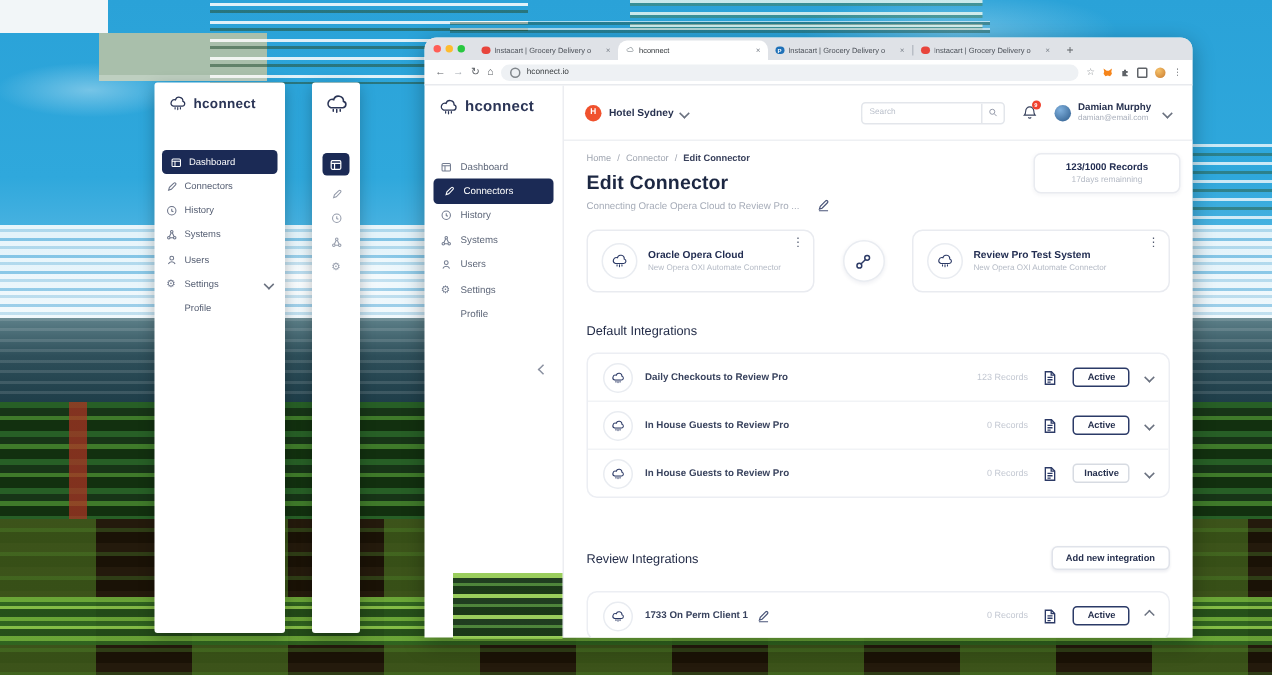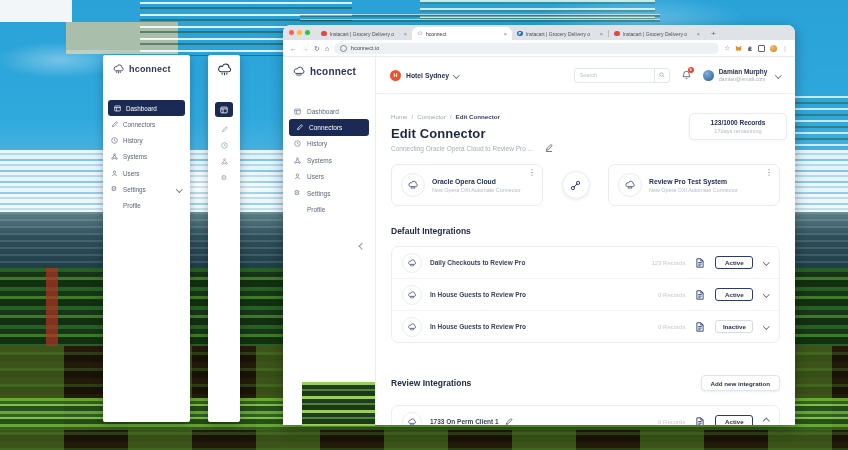--- a/index.html
+++ b/index.html
@@ -103,21 +103,21 @@
   
   .appbody{position:relative;height:369px;display:flex;}
   .sbar{width:92px;border-right:1px solid #ecedf1;flex:none;}
   .smenu{margin-top:26px;}
   .sitem{display:flex;align-items:center;height:16.4px;padding-left:10px;color:#5d6678;font-size:6.5px;}
   .sitem .mic{width:8px;margin-right:6px;display:flex;justify-content:center;color:#737c90;}
   .sitem.active{background:#1b2a55;color:#fff;border-radius:3px;margin:0 6px;padding-left:6px;}
   .sitem.active .mic{color:#fff;}
   .sitem.profile{padding-left:24px;}
   .collapse{position:absolute;left:77px;top:187px;color:#8a90a0;}
-  .amain{flex:1;display:flex;flex-direction:column;min-width:0;gap:11px;}
+  .amain{flex:1;display:flex;flex-direction:column;min-width:0;}
   .ahead{height:36px;border-bottom:1px solid #eef0f3;display:flex;align-items:center;
     padding:0 14px;gap:0;}
   .hotel{display:flex;align-items:center;gap:5px;}
   .hcircle{width:11px;height:11px;border-radius:50%;background:#f0512d;color:#fff;font-size:5.5px;
     font-weight:700;display:flex;align-items:center;justify-content:center;}
   .hname{font-size:6.8px;font-weight:600;color:#27314f;}
   .searchbox{margin-left:auto;width:94px;height:13px;border:1px solid #e3e6eb;border-radius:3px;
     display:flex;align-items:center;overflow:hidden;background:#fff;}
   .searchbox input{border:0;outline:0;flex:1;font-size:5.5px;padding:0 5px;color:#4a5263;
     font-family:"Liberation Sans",sans-serif;min-width:0;}
@@ -153,21 +153,21 @@
   .ccard.dst{width:172px;}
   .icircle{width:22px;height:22px;border-radius:50%;border:1px solid #e9ecf1;display:flex;
     align-items:center;justify-content:center;color:#2c3a66;flex:none;}
   .ctitle{font-size:6.8px;font-weight:700;color:#232e52;}
   .cdesc{font-size:5.4px;color:#b4bac5;margin-top:2px;}
   .kebab{position:absolute;top:4px;right:6px;font-size:8px;color:#525b70;line-height:1;}
   .linkgap{flex:1;display:flex;justify-content:center;}
   .linkcircle{width:26px;height:26px;border-radius:50%;border:1px solid #e9ecf1;background:#fff;
     box-shadow:0 1px 3px rgba(27,42,85,.08);display:flex;align-items:center;justify-content:center;color:#2c3a66;}
 
-  .sechead{font-size:8.5px;font-weight:700;color:#222b47;}
+  .sechead{font-size:8.5px;font-weight:400;color:#222b47;}
   .dihead{margin-top:20px;}
   .ilist{margin-top:10px;border:1px solid #eceef3;border-radius:7px;background:#fff;}
   .irow{display:flex;align-items:center;height:31px;padding:0 10px;border-bottom:1px solid #f1f3f6;}
   .irow:last-child{border-bottom:none;}
   .irow .icircle{width:18px;height:18px;}
   .iname{font-size:6.5px;font-weight:600;color:#39435e;margin-left:8px;display:flex;align-items:center;gap:6px;}
   .irecords{margin-left:auto;font-size:6px;color:#c3c8d2;}
   .idoc{margin:0 11px;color:#2c3a66;}
   .status{min-width:38px;height:13px;border:1px solid #2b3a67;border-radius:3px;background:#fff;
     color:#27314f;font-size:6.2px;font-weight:600;font-family:"Liberation Sans",sans-serif;

